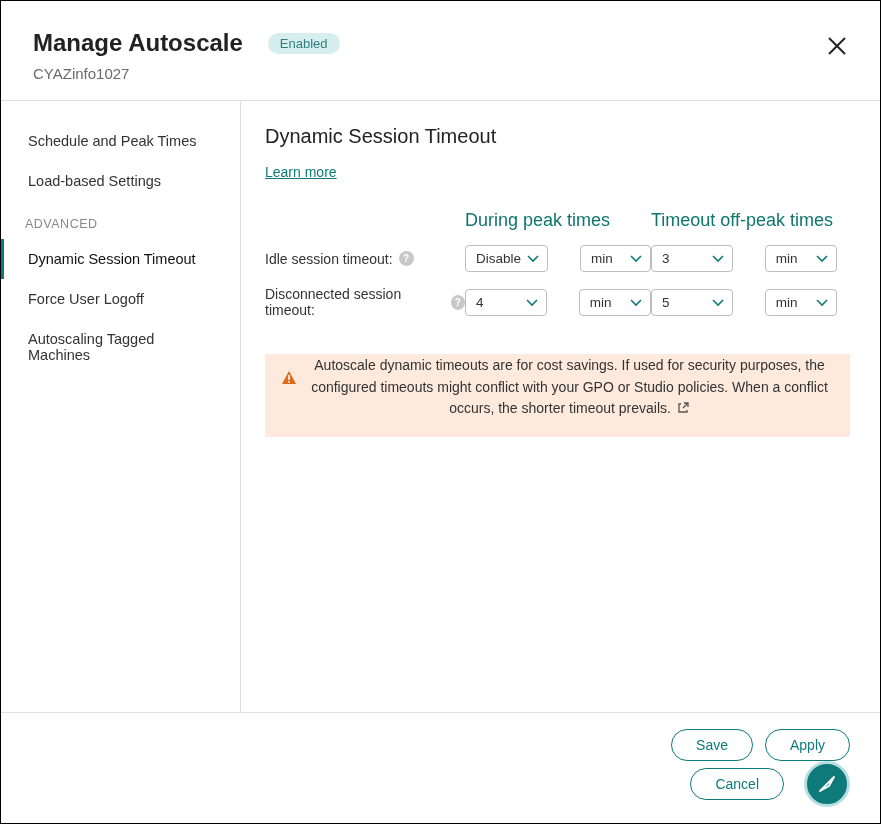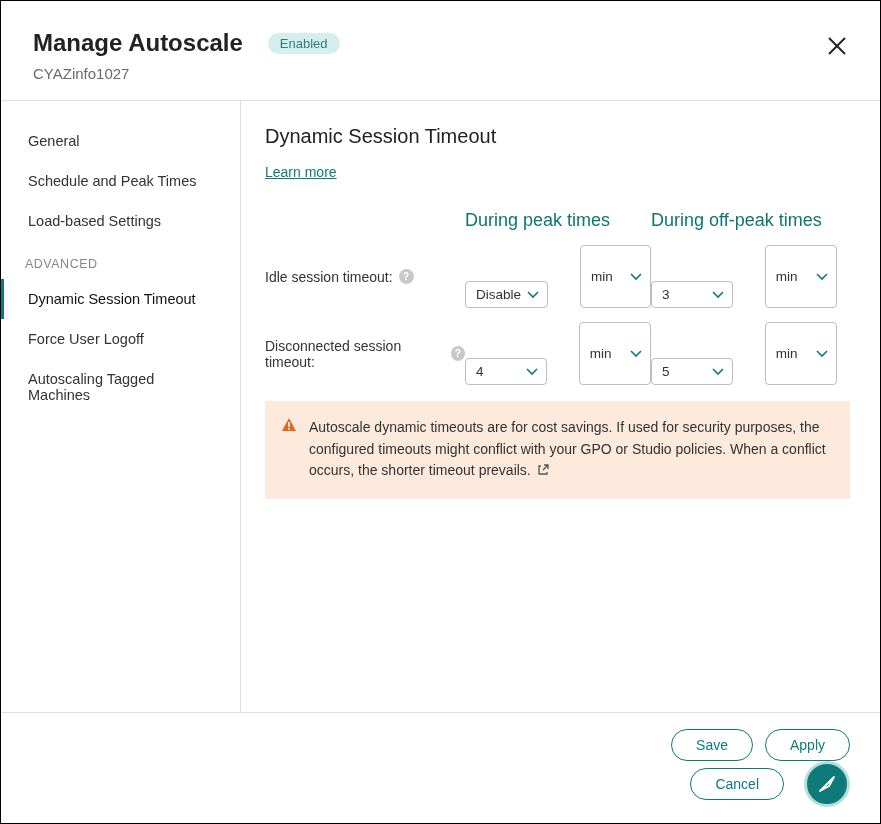--- a/index.html
+++ b/index.html
@@ -151,34 +151,35 @@
     border-radius: 4px;
     background: #fff;
     padding: 5px 8px 5px 10px;
     font-size: 13.5px;
     display: flex;
     align-items: center;
     justify-content: space-between;
     cursor: pointer;
     color: #333;
   }
-  .select.val { width: 84px; margin-top: 36px; }
+  .select.val { width: 84px; }
   .select.unit { width: 74px; margin-left: 24px; }
   .chev {
     display: inline-block;
     margin-left: 6px;
   }
   .alert {
-    margin-top: 16px;
+    margin-top: 36px;
     background: #fdeadd;
-    padding: 16px 20px 16px 44px;
+    padding: 1px 20px 16px 44px;
     font-size: 14px;
     color: #333;
     line-height: 1.55;
     position: relative;
+    text-align: center;
   }
   .alert-icon {
     position: absolute;
     left: 16px;
     top: 16px;
   }
   .ext-icon {
     display: inline-block;
     vertical-align: middle;
     margin-left: 2px;
@@ -233,38 +234,37 @@
     <div class="close-btn">
       <svg width="22" height="22" viewBox="0 0 22 22">
         <line x1="3" y1="3" x2="19" y2="19" stroke="#222" stroke-width="2"></line>
         <line x1="19" y1="3" x2="3" y2="19" stroke="#222" stroke-width="2"></line>
       </svg>
     </div>
   </div>
 
   <div class="body">
     <div class="sidebar">
-      <div class="nav-item">General</div>
       <div class="nav-item">Schedule and Peak Times</div>
       <div class="nav-item">Load-based Settings</div>
       <div class="nav-heading">ADVANCED</div>
       <div class="nav-item active">Dynamic Session Timeout</div>
       <div class="nav-item">Force User Logoff</div>
       <div class="nav-item">Autoscaling Tagged Machines</div>
     </div>
 
     <div class="content">
       <h2 class="section-title">Dynamic Session Timeout</h2>
       <a class="link">Learn more</a>
 
       <div class="grid">
         <div class="grid-headers">
           <div class="col-label"></div>
           <div class="col-hdr">During peak times</div>
-          <div class="col-hdr">During off-peak times</div>
+          <div class="col-hdr">Timeout off-peak times</div>
         </div>
 
         <div class="row">
           <div class="row-label">
             <span>Idle session timeout:</span>
             <span class="help-icon">?</span>
           </div>
           <div class="cell">
             <div class="select val">
               <span>Disable</span>

